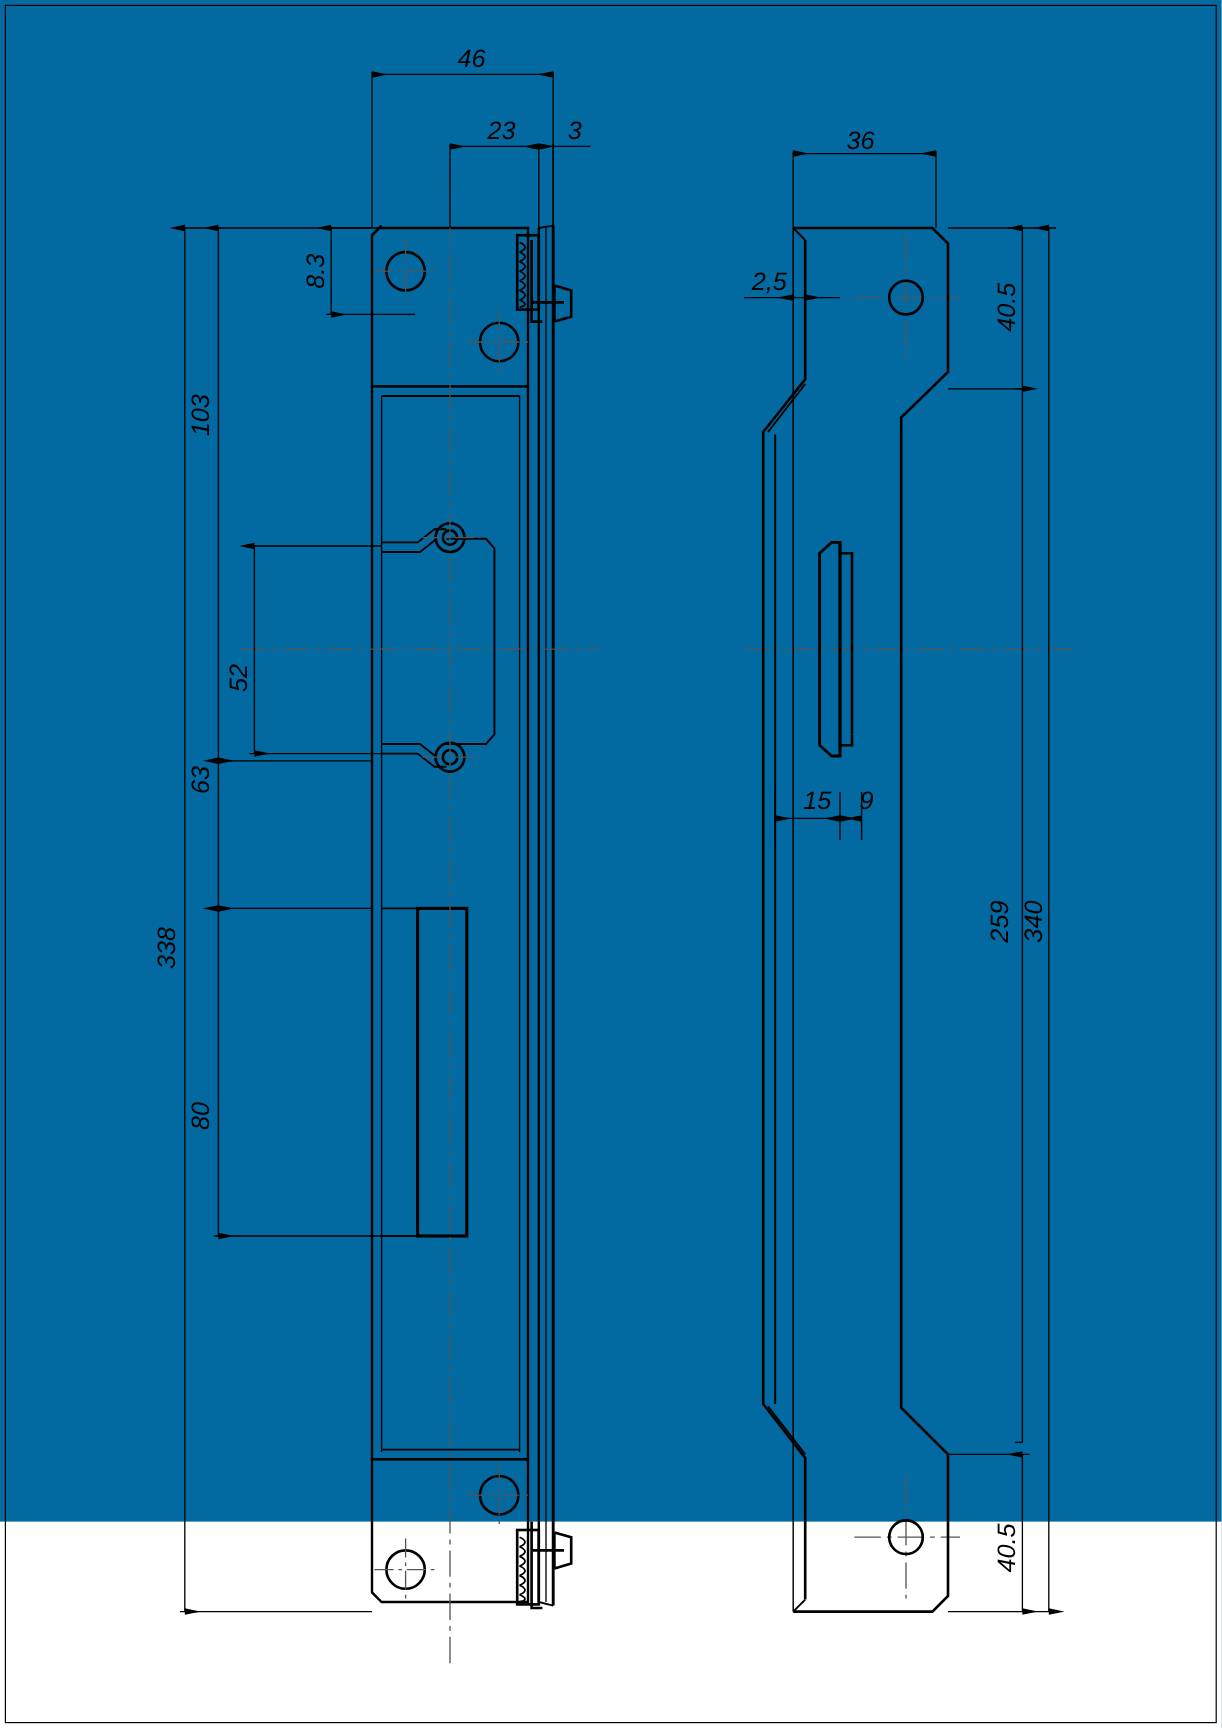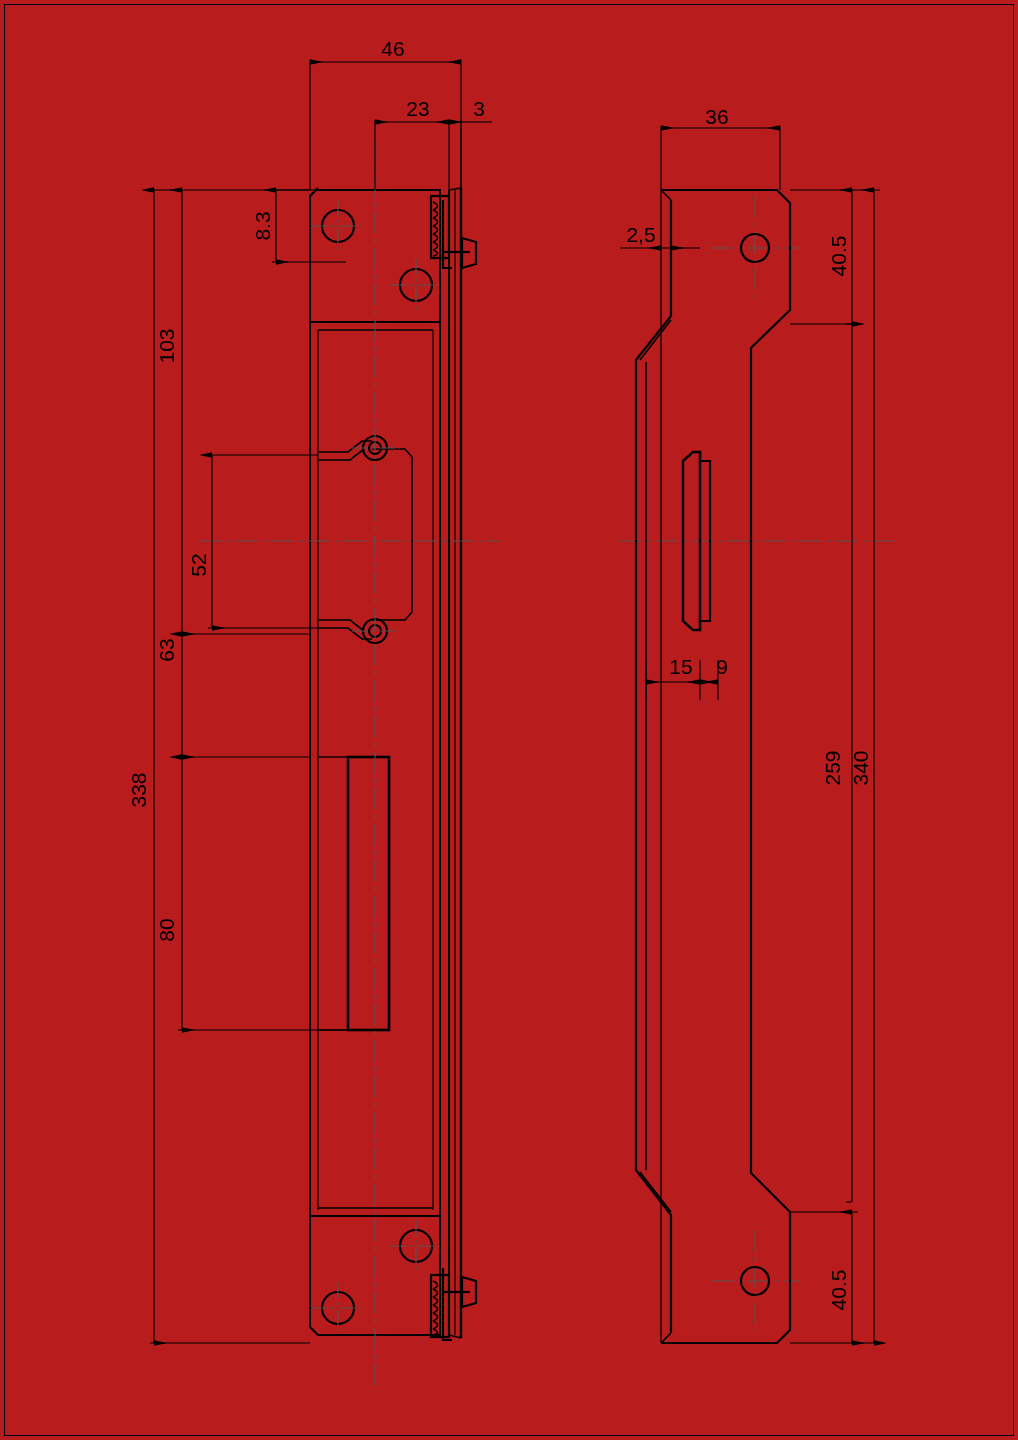--- a/index.html
+++ b/index.html
@@ -2,21 +2,21 @@
 <html><head>
 <meta charset="utf-8">
 <style>
   html,body{margin:0;padding:0;background:#ffffff;}
   body{
     width:1018px;height:1440px;
     font-family:"Liberation Sans", sans-serif;
     color:#000;
     overflow:hidden;
   }
-  #sheet{position:relative;width:1018px;height:1440px;background:#b91c1c;}
+  #sheet{position:relative;width:1018px;height:1268px;background:#0369a1;font-style:italic;}
   #frame{position:absolute;left:4px;top:4px;width:1010px;height:1432px;border:1px solid #000;box-sizing:border-box;}
   svg{position:absolute;left:0;top:0;}
   .dimtxt{
     font-family:"Liberation Sans", sans-serif;
     font-size:21px;
     fill:#000;
   }
 </style>
 </head>
 <body>

